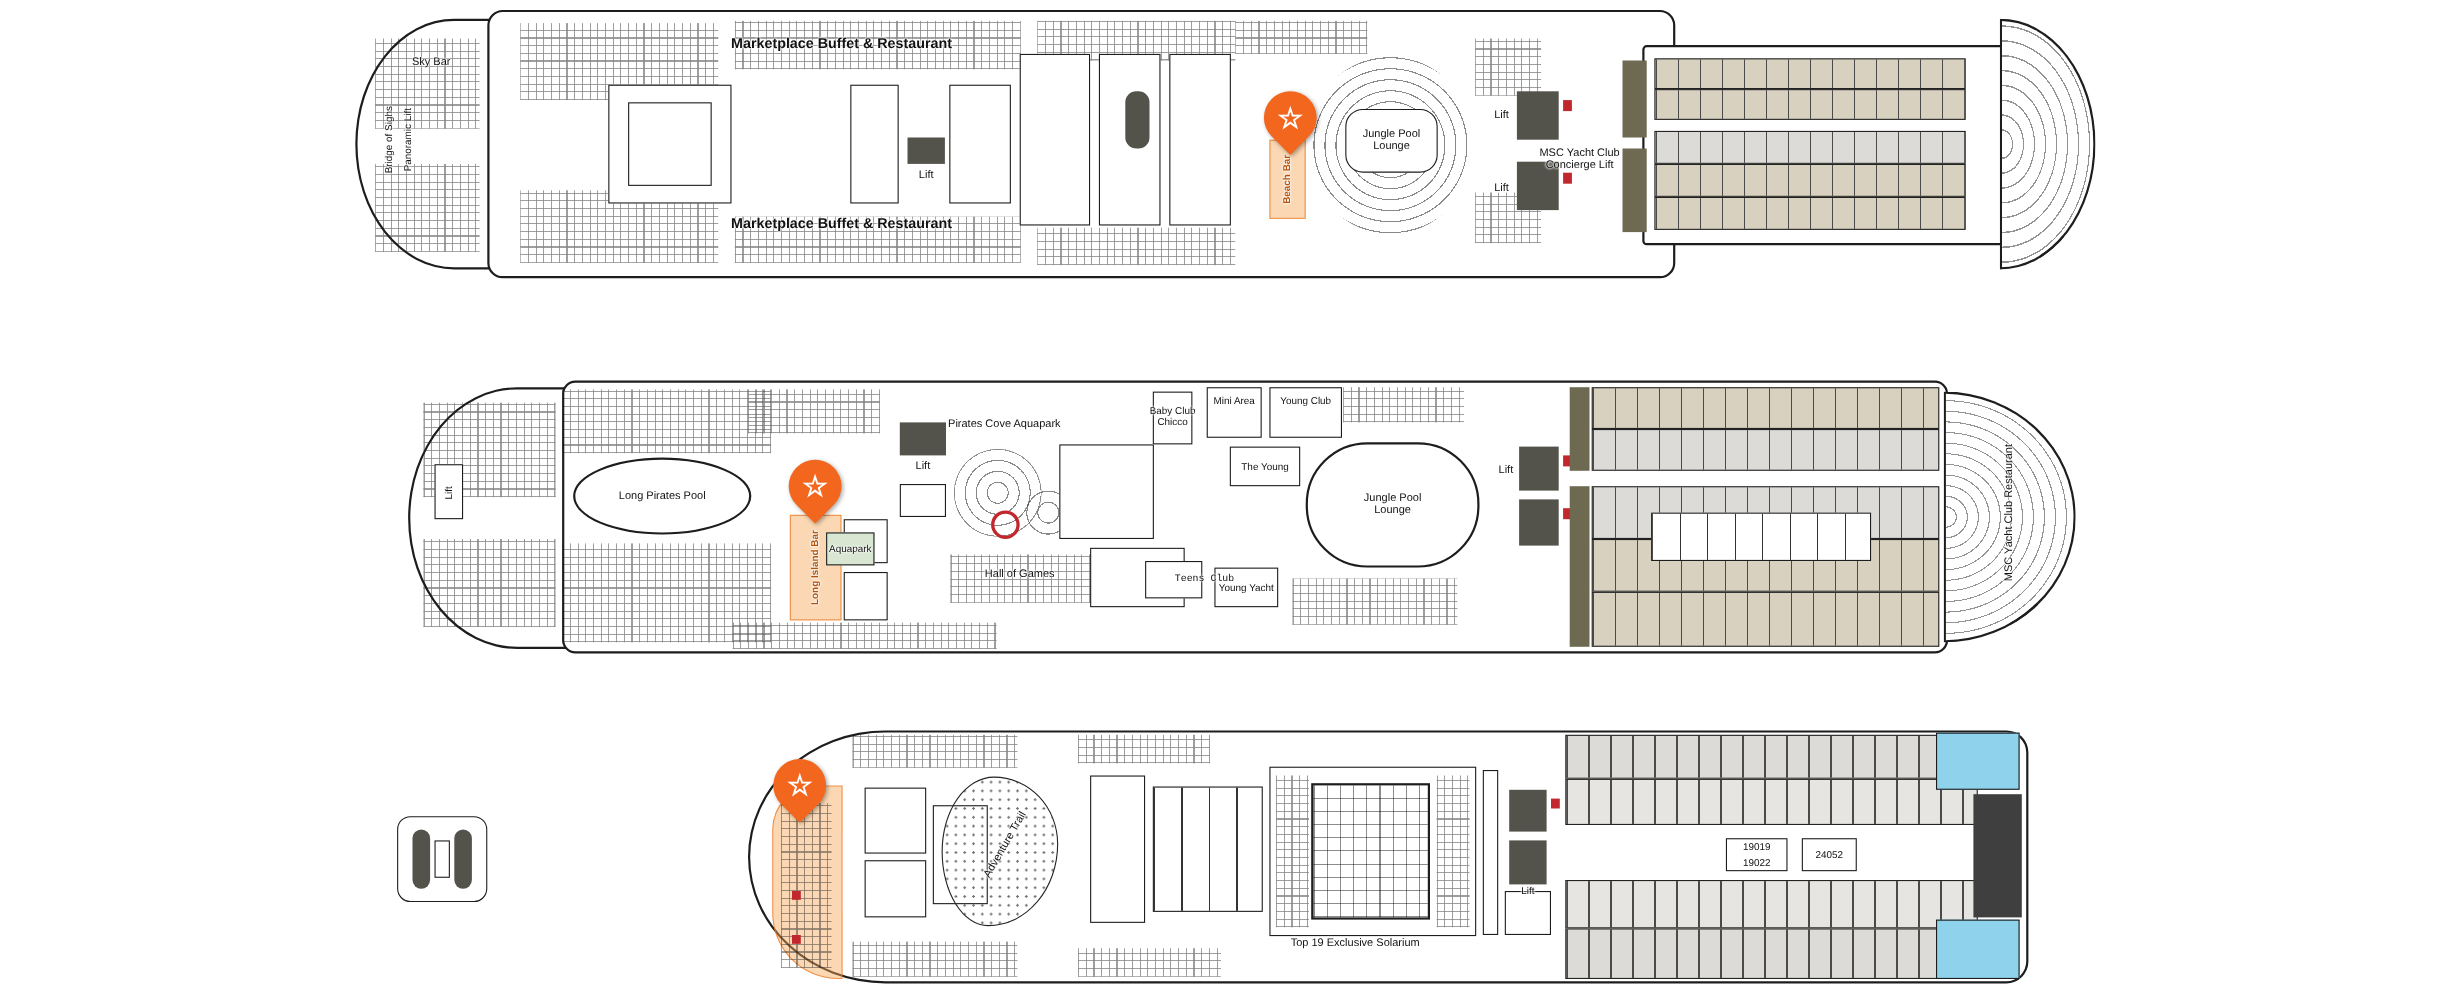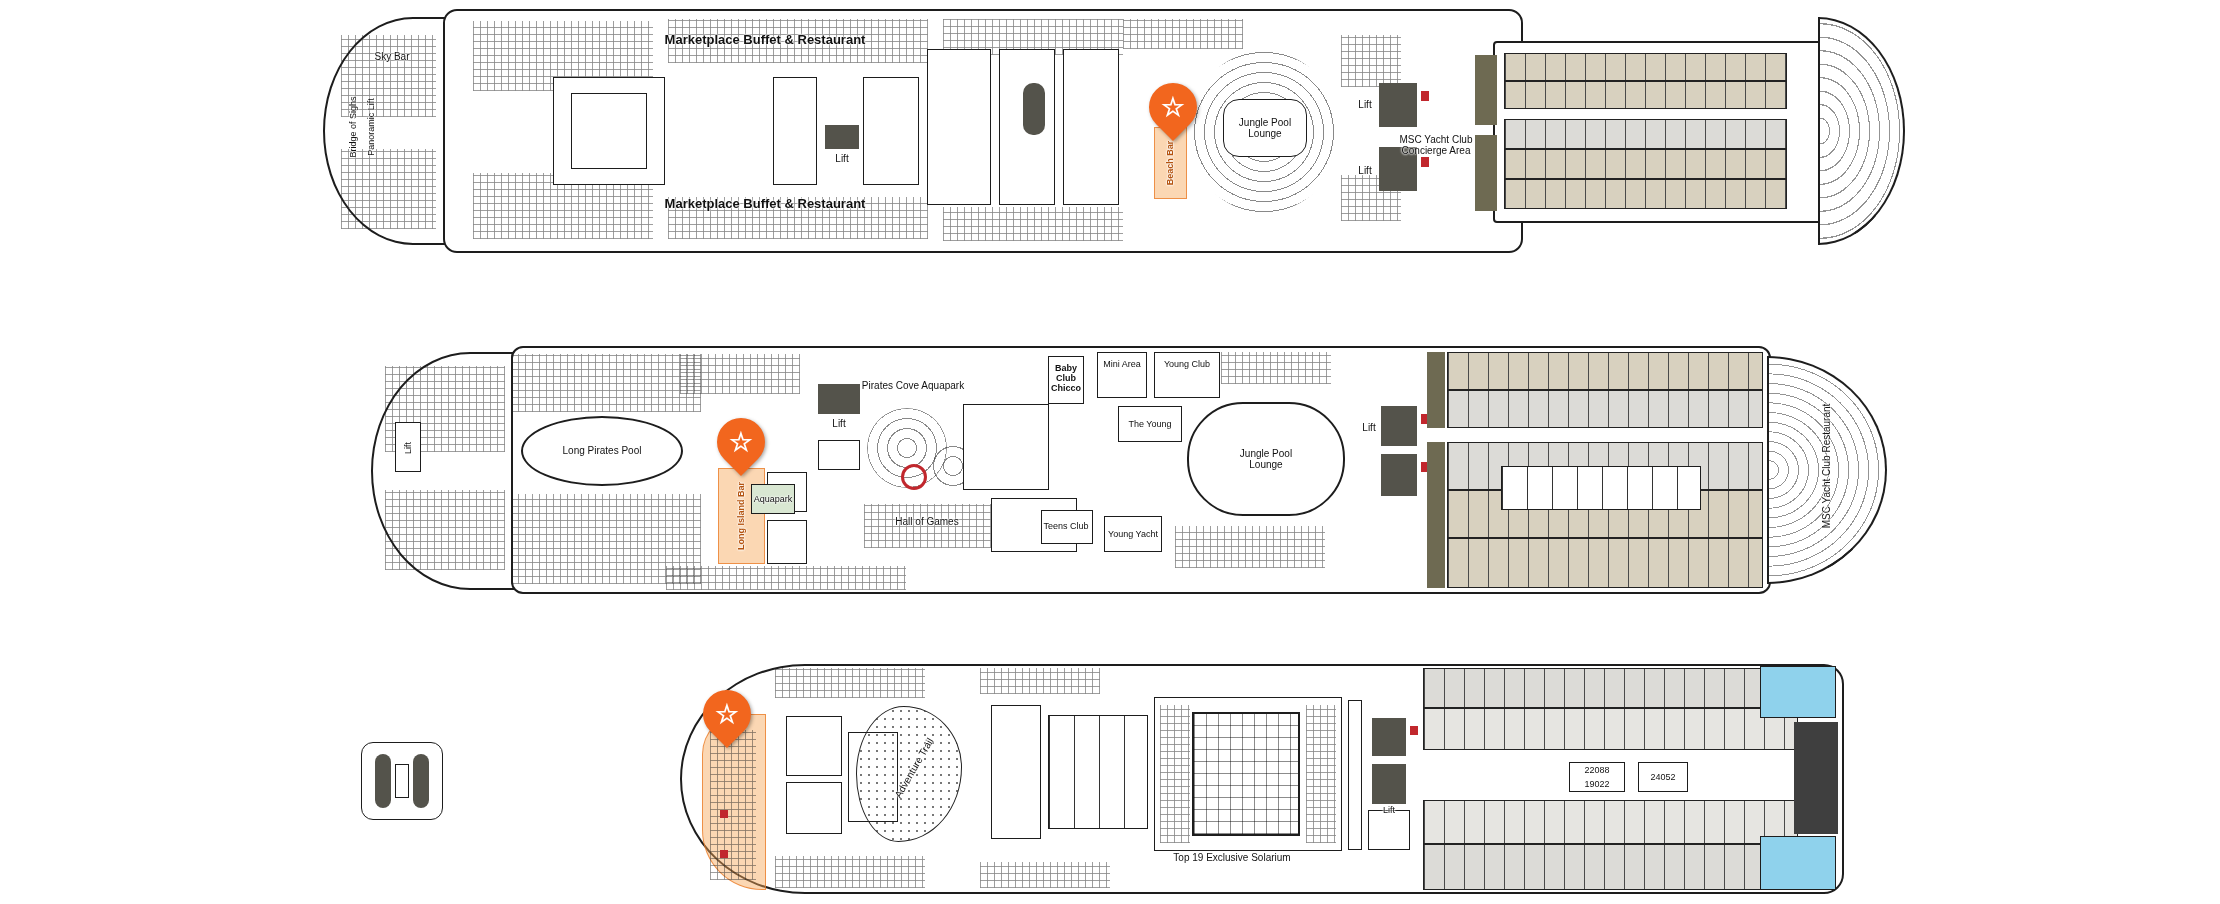--- a/index.html
+++ b/index.html
@@ -87,21 +87,21 @@
   <div class="rings" style="left:866px;top:44px;width:150px;height:162px;"></div>
   <div class="blk" style="left:900px;top:92px;width:84px;height:58px;border-radius:16px;border-width:1.5px;"></div>
   <div class="lbl wrap fs10" style="left:942px;top:121px;width:70px;">Jungle Pool Lounge</div>
 
   <div class="dark" style="left:1056px;top:76px;width:38px;height:44px;"></div>
   <div class="dark" style="left:1056px;top:140px;width:38px;height:44px;"></div>
   <div class="lbl fs10" style="left:1042px;top:98px;">Lift</div>
   <div class="lbl fs10" style="left:1042px;top:164px;">Lift</div>
   <div class="redsq" style="left:1098px;top:84px;width:8px;height:10px;"></div>
   <div class="redsq" style="left:1098px;top:150px;width:8px;height:10px;"></div>
-  <div class="lbl wrap fs10" style="left:1113px;top:138px;width:92px;">MSC Yacht Club Concierge Area</div>
+  <div class="lbl wrap fs10" style="left:1113px;top:138px;width:92px;">MSC Yacht Club Concierge Lift</div>
 
   <div class="dark olive" style="left:1152px;top:48px;width:22px;height:70px;"></div>
   <div class="dark olive" style="left:1152px;top:128px;width:22px;height:76px;"></div>
   <div class="cab" style="left:1181px;top:46px;width:283px;height:28px;"></div>
   <div class="cab" style="left:1181px;top:74px;width:283px;height:28px;"></div>
   <div class="cab grey" style="left:1181px;top:112px;width:283px;height:30px;"></div>
   <div class="cab" style="left:1181px;top:142px;width:283px;height:30px;"></div>
   <div class="cab" style="left:1181px;top:172px;width:283px;height:30px;"></div>
 
   <div class="lbl fs13" style="left:442px;top:33px;">Marketplace Buffet &amp; Restaurant</div>
@@ -142,35 +142,35 @@
   <div class="lbl fs10" style="left:468px;top:80px;">Lift</div>
 
   <div class="rings" style="left:496px;top:64px;width:80px;height:80px;"></div>
   <div class="rings" style="left:556px;top:96px;width:52px;height:52px;"></div>
   <div class="redring" style="left:530px;top:120px;width:26px;height:26px;"></div>
   <div class="lbl fs10" style="left:542px;top:42px;">Pirates Cove Aquapark</div>
 
   <div class="blk" style="left:592px;top:60px;width:86px;height:86px;"></div>
   <div class="blk" style="left:620px;top:154px;width:86px;height:54px;"></div>
   <div class="blk" style="left:677px;top:12px;width:36px;height:48px;"></div>
-  <div class="lbl wrap fs9" style="left:695px;top:34px;width:42px;font-weight:bold;">Baby Club Chicco</div>
+  <div class="lbl wrap fs9" style="left:695px;top:34px;width:42px;">Baby Club Chicco</div>
   <div class="blk" style="left:726px;top:8px;width:50px;height:46px;"></div>
   <div class="lbl fs9" style="left:751px;top:20px;">Mini Area</div>
   <div class="blk" style="left:783px;top:8px;width:66px;height:46px;"></div>
   <div class="lbl fs9" style="left:816px;top:20px;">Young Club</div>
   <div class="blk" style="left:747px;top:62px;width:64px;height:36px;"></div>
   <div class="lbl fs9" style="left:779px;top:80px;">The Young</div>
 
   <div class="blk" style="left:816px;top:58px;width:158px;height:114px;border-radius:56px;border-width:2px;"></div>
   <div class="lbl wrap fs10" style="left:895px;top:115px;width:76px;">Jungle Pool Lounge</div>
 
   <div class="blk" style="left:733px;top:172px;width:58px;height:36px;"></div>
   <div class="lbl fs9" style="left:762px;top:190px;">Young Yacht</div>
   <div class="blk" style="left:670px;top:166px;width:52px;height:34px;"></div>
-  <div class="lbl fs9" style="left:695px;top:182px;">Teens Club</div>
+  <div class="lbl fs9" style="left:724px;top:182px;font-family:Liberation Mono, monospace;">Teens Club</div>
   <div class="furn" style="left:493px;top:160px;width:128px;height:44px;"></div>
   <div class="lbl fs10" style="left:556px;top:178px;">Hall of Games</div>
   <div class="blk" style="left:380px;top:140px;width:44px;height:30px;background:#d9e7d2;"></div>
   <div class="lbl fs9" style="left:402px;top:155px;">Aquapark</div>
 
   <div class="furn" style="left:309px;top:10px;width:120px;height:40px;"></div>
   <div class="furn" style="left:850px;top:8px;width:110px;height:32px;"></div>
   <div class="furn" style="left:804px;top:182px;width:150px;height:42px;"></div>
   <div class="furn" style="left:295px;top:222px;width:240px;height:24px;"></div>
 
@@ -229,21 +229,21 @@
   <div class="blk" style="left:688px;top:150px;width:42px;height:40px;"></div>
   <div class="lbl fs9" style="left:709px;top:150px;">Lift</div>
   <div class="redsq" style="left:730px;top:66px;width:8px;height:9px;"></div>
 
   <div class="cab grey" style="left:743px;top:8px;width:375px;height:40px;"></div>
   <div class="cab lgrey" style="left:743px;top:48px;width:375px;height:42px;"></div>
   <div class="cab lgrey" style="left:743px;top:140px;width:375px;height:44px;"></div>
   <div class="cab grey" style="left:743px;top:184px;width:375px;height:46px;"></div>
 
   <div class="blk" style="left:889px;top:102px;width:56px;height:30px;"></div>
-  <div class="lbl fs9" style="left:917px;top:110px;">22088</div>
+  <div class="lbl fs9" style="left:917px;top:110px;">19019</div>
   <div class="lbl fs9" style="left:917px;top:124px;text-align:center;">19022</div>
   <div class="blk" style="left:958px;top:102px;width:50px;height:30px;"></div>
   <div class="lbl fs9" style="left:983px;top:117px;">24052</div>
 
   <div class="blue" style="left:1080px;top:6px;width:76px;height:52px;"></div>
   <div class="blue" style="left:1080px;top:176px;width:76px;height:54px;"></div>
   <div class="dark slab" style="left:1114px;top:62px;width:44px;height:112px;"></div>
 
   <div class="pin" style="left:47px;top:78px;">
     <div class="body"></div>

